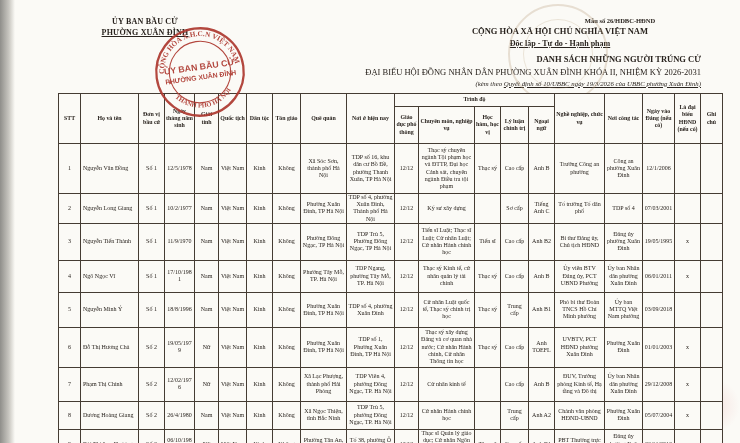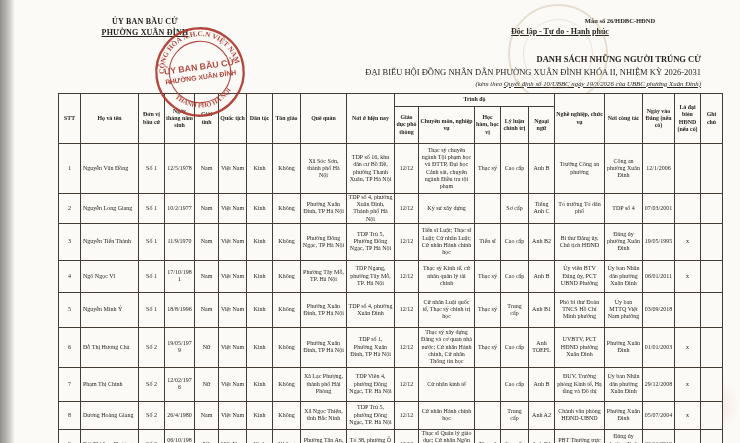--- a/index.html
+++ b/index.html
@@ -67,21 +67,22 @@
 <div class="page"></div>
 
 <div class="issuer">
   <div>ỦY BAN BẦU CỬ</div>
   <div class="u">PHƯỜNG XUÂN ĐÌNH</div>
 </div>
 
 <div class="form-no">Mẫu số 26/HDBC-HĐND</div>
 
 <div class="national">
-  <div class="motto">Độc lập - Tự do - Hạnh phúc</div>
+  <div>CỘNG HÒA XÃ HỘI CHỦ NGHĨA VIỆT NAM</div>
+  <div class="motto">Độc lập - Tự do - Hạnh phạm</div>
 </div>
 
 <div class="doc-title">
   <div class="t1">DANH SÁCH NHỮNG NGƯỜI TRÚNG CỬ</div>
   <div class="t2">ĐẠI BIỂU HỘI ĐỒNG NHÂN DÂN PHƯỜNG XUÂN ĐÌNH KHÓA II, NHIỆM KỲ 2026-2031</div>
   <div class="t3"><span>(kèm theo </span><span class="u">Quyết định số 10/UBBC ngày 19/3/2026 của UBBC phường Xuân Đình)</span></div>
 </div>
 
 <div class="ghost-stamp"></div>
 <div class="smudge"></div>

